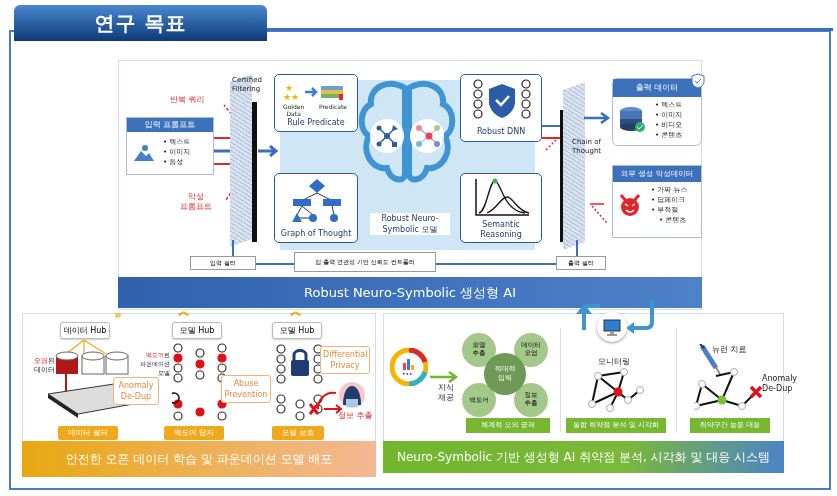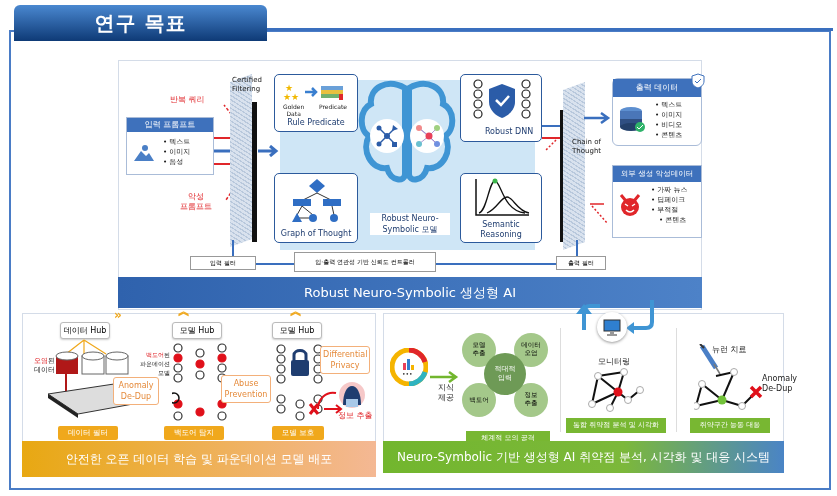--- a/index.html
+++ b/index.html
@@ -166,21 +166,21 @@
         <circle cx="5" cy="26" r="4"></circle>
         <circle cx="5" cy="36" r="4"></circle>
         <circle cx="53" cy="6" r="4"></circle>
         <circle cx="53" cy="16" r="4"></circle>
         <circle cx="53" cy="26" r="4"></circle>
         <circle cx="53" cy="36" r="4"></circle>
       </g>
     <path d="M29 6 L42 11 L42 24 C42 32 35 38 29 40 C23 38 16 32 16 24 L16 11 Z" fill="#2b5ca8"></path>
     <path d="M23 22 L28 27 L36 18" stroke="#fff" stroke-width="2.5" fill="none"></path>
   </svg>
-  <div class="abs sm" style="left:8px;width:100%;top:52px;text-align:center;color:#1f3d70;">Robust DNN</div>
+  <div class="abs sm" style="left:0;width:100%;top:52px;text-align:center;color:#1f3d70;">Robust DNN</div>
 </div>
 
 <div class="abs box" style="left:460px;top:173px;width:82px;height:70px;">
   <svg style="position:absolute;left:12px;top:3px;" width="58" height="40">
     <path d="M3 2 V38 H56" stroke="#111" stroke-width="1.5" fill="none"></path>
     <path d="M6 36 C14 34 16 4 22 4 C28 4 30 34 52 36" stroke="#111" stroke-width="1.3" fill="none"></path>
     <path d="M14 36 C24 32 28 20 34 20 C40 20 44 34 56 36" stroke="#111" stroke-width="1.3" fill="none"></path>
     <circle cx="22" cy="4" r="2.5" fill="#3bb54a"></circle>
   </svg>
   <div class="abs sm" style="left:0;width:100%;top:46px;text-align:center;color:#1f3d70;line-height:10px;">
@@ -461,16 +461,16 @@
       <circle cx="48" cy="62" r="3.5"></circle>
     </g>
   <circle cx="28" cy="56" r="4.5" fill="#72c23a"></circle>
   <path d="M57 43 L67 53 M67 43 L57 53" stroke="#e0101a" stroke-width="3.5"></path>
 </svg>
 <div class="abs xs" style="left:762px;top:374px;line-height:10px;font-size:8px;">
   <div>Anomaly</div>
   <div>De-Dup</div>
 </div>
 
-<div class="abs green-tag" style="left:466px;top:431px;width:84px;">체계적 모의 공격</div>
+<div class="abs green-tag" style="left:466px;top:418px;width:84px;">체계적 모의 공격</div>
 <div class="abs green-tag" style="left:566px;top:418px;width:100px;">통합 취약점 분석 및 시각화</div>
 <div class="abs green-tag" style="left:690px;top:418px;width:80px;">취약구간 능동 대응</div>
 <div class="abs br-footer">Neuro-Symbolic 기반 생성형 AI 취약점 분석, 시각화 및 대응 시스템</div>
 
 </body></html>

